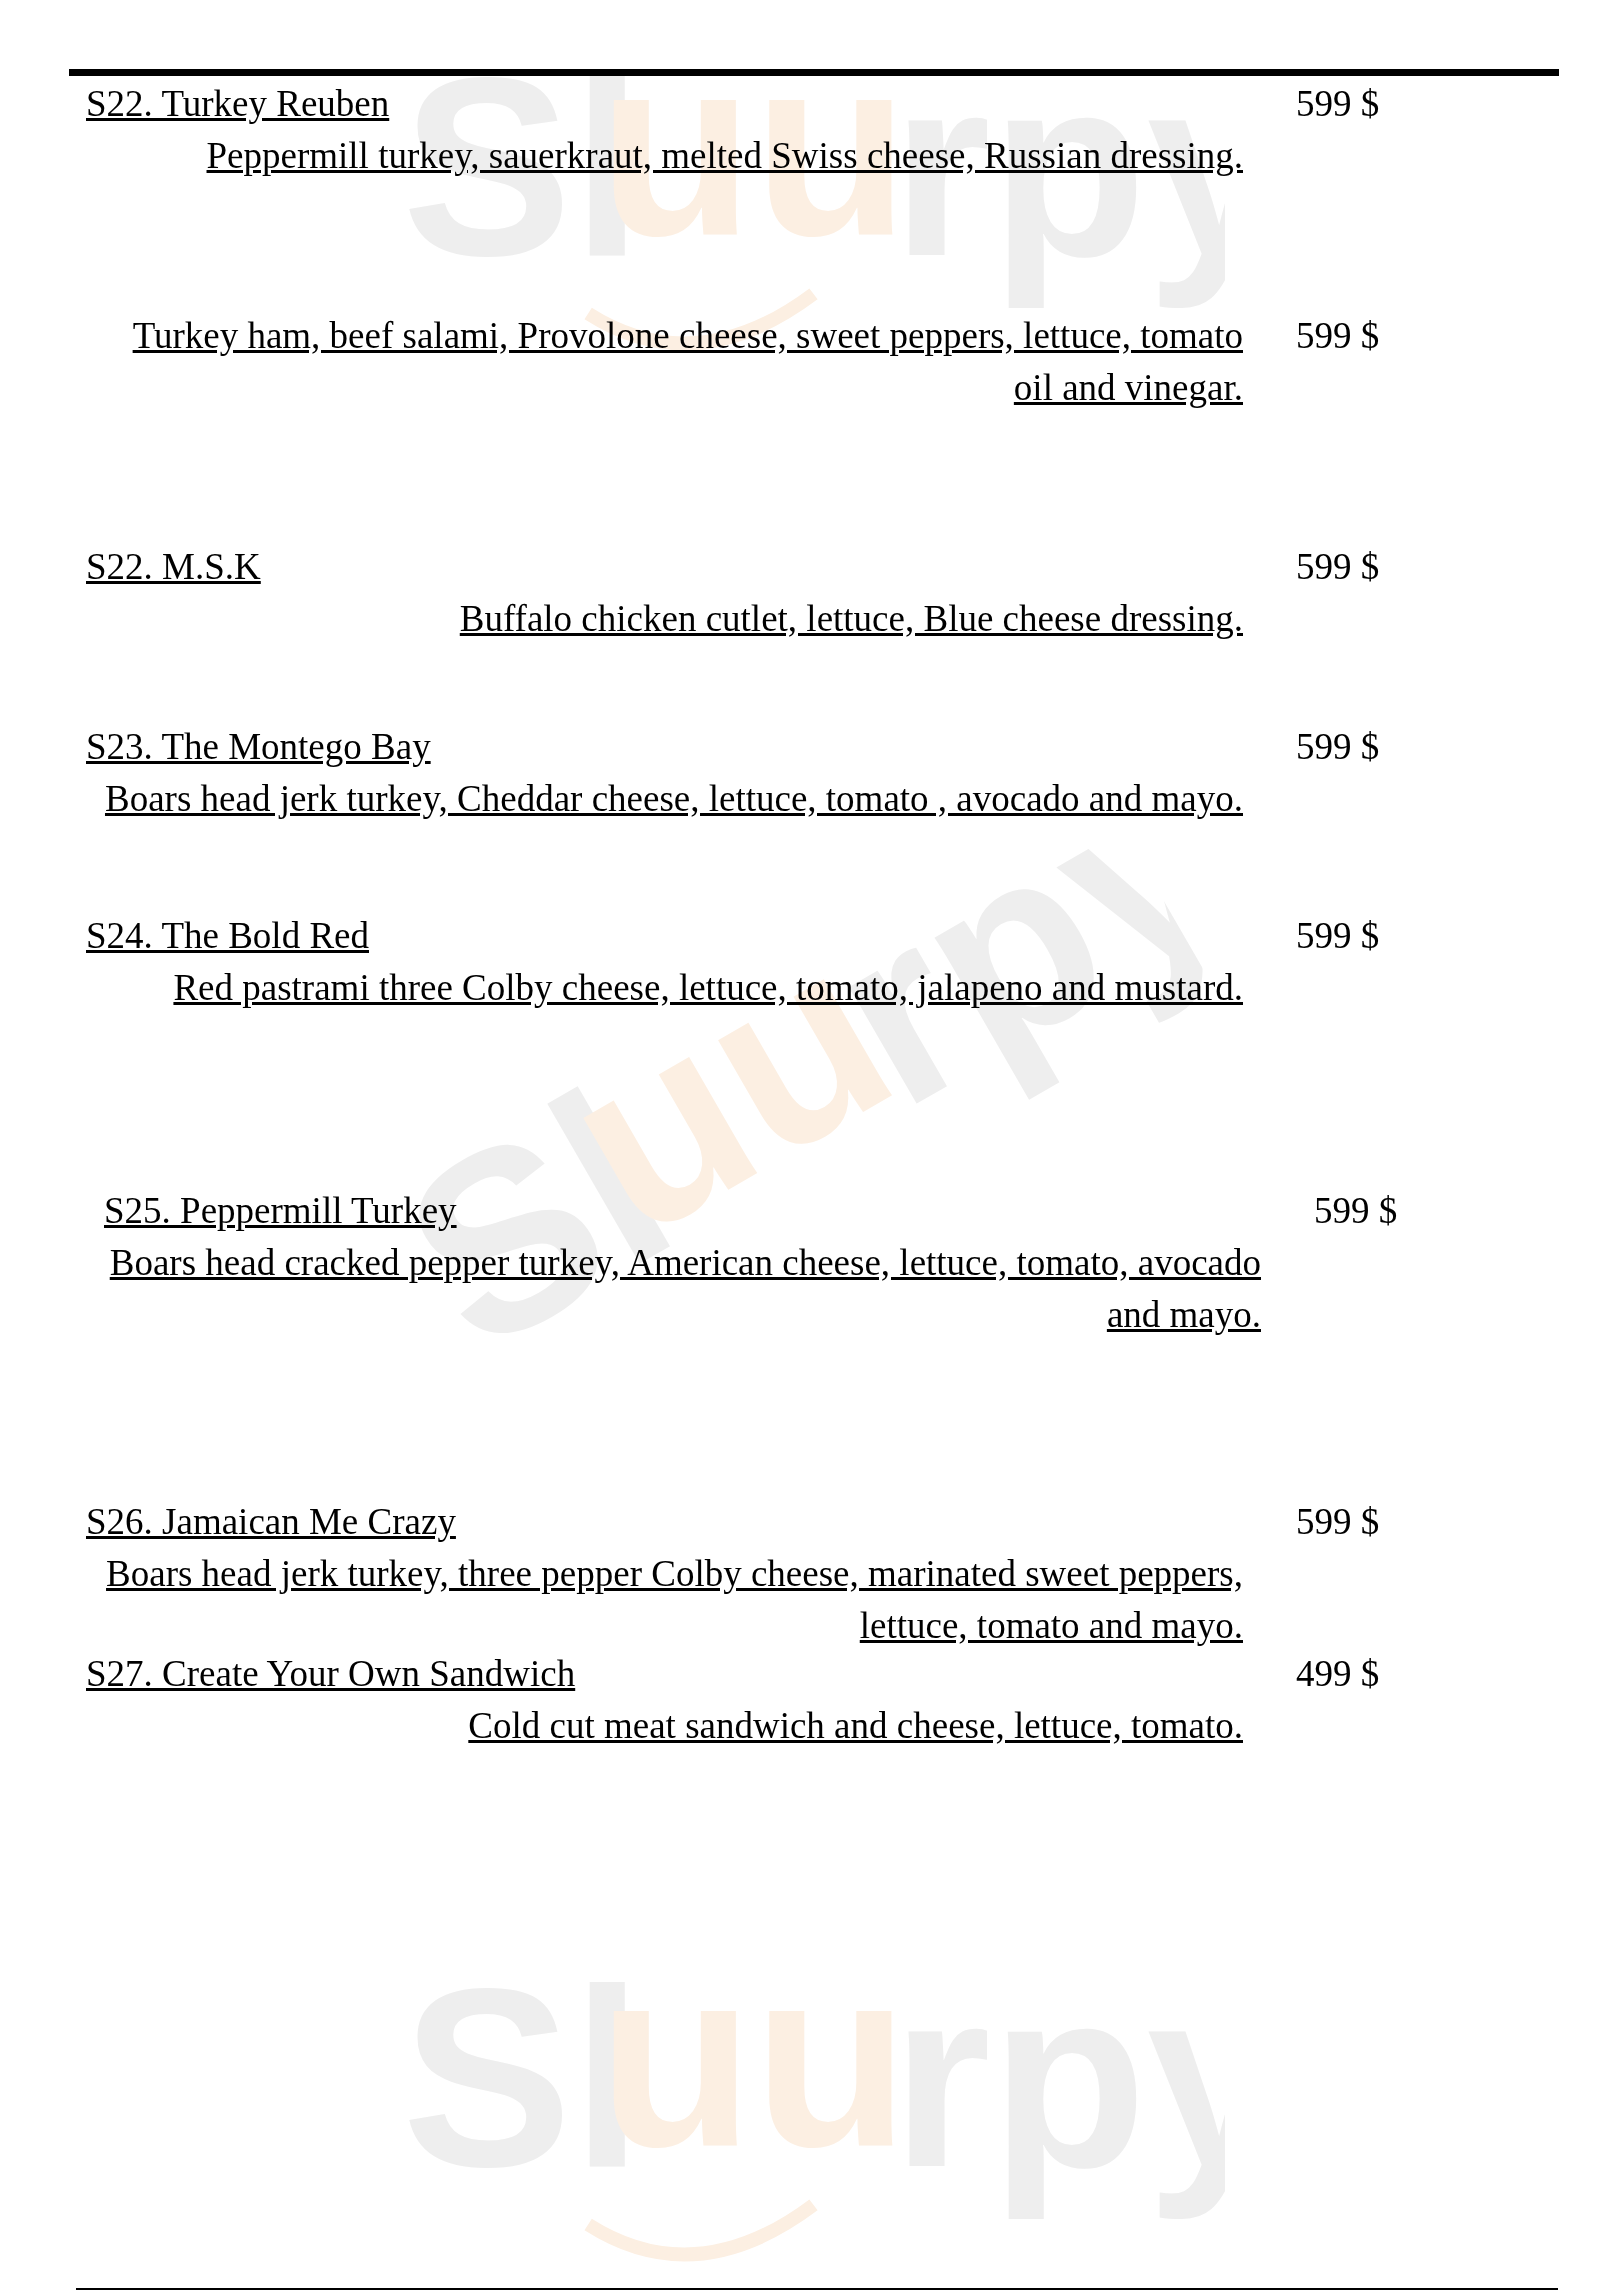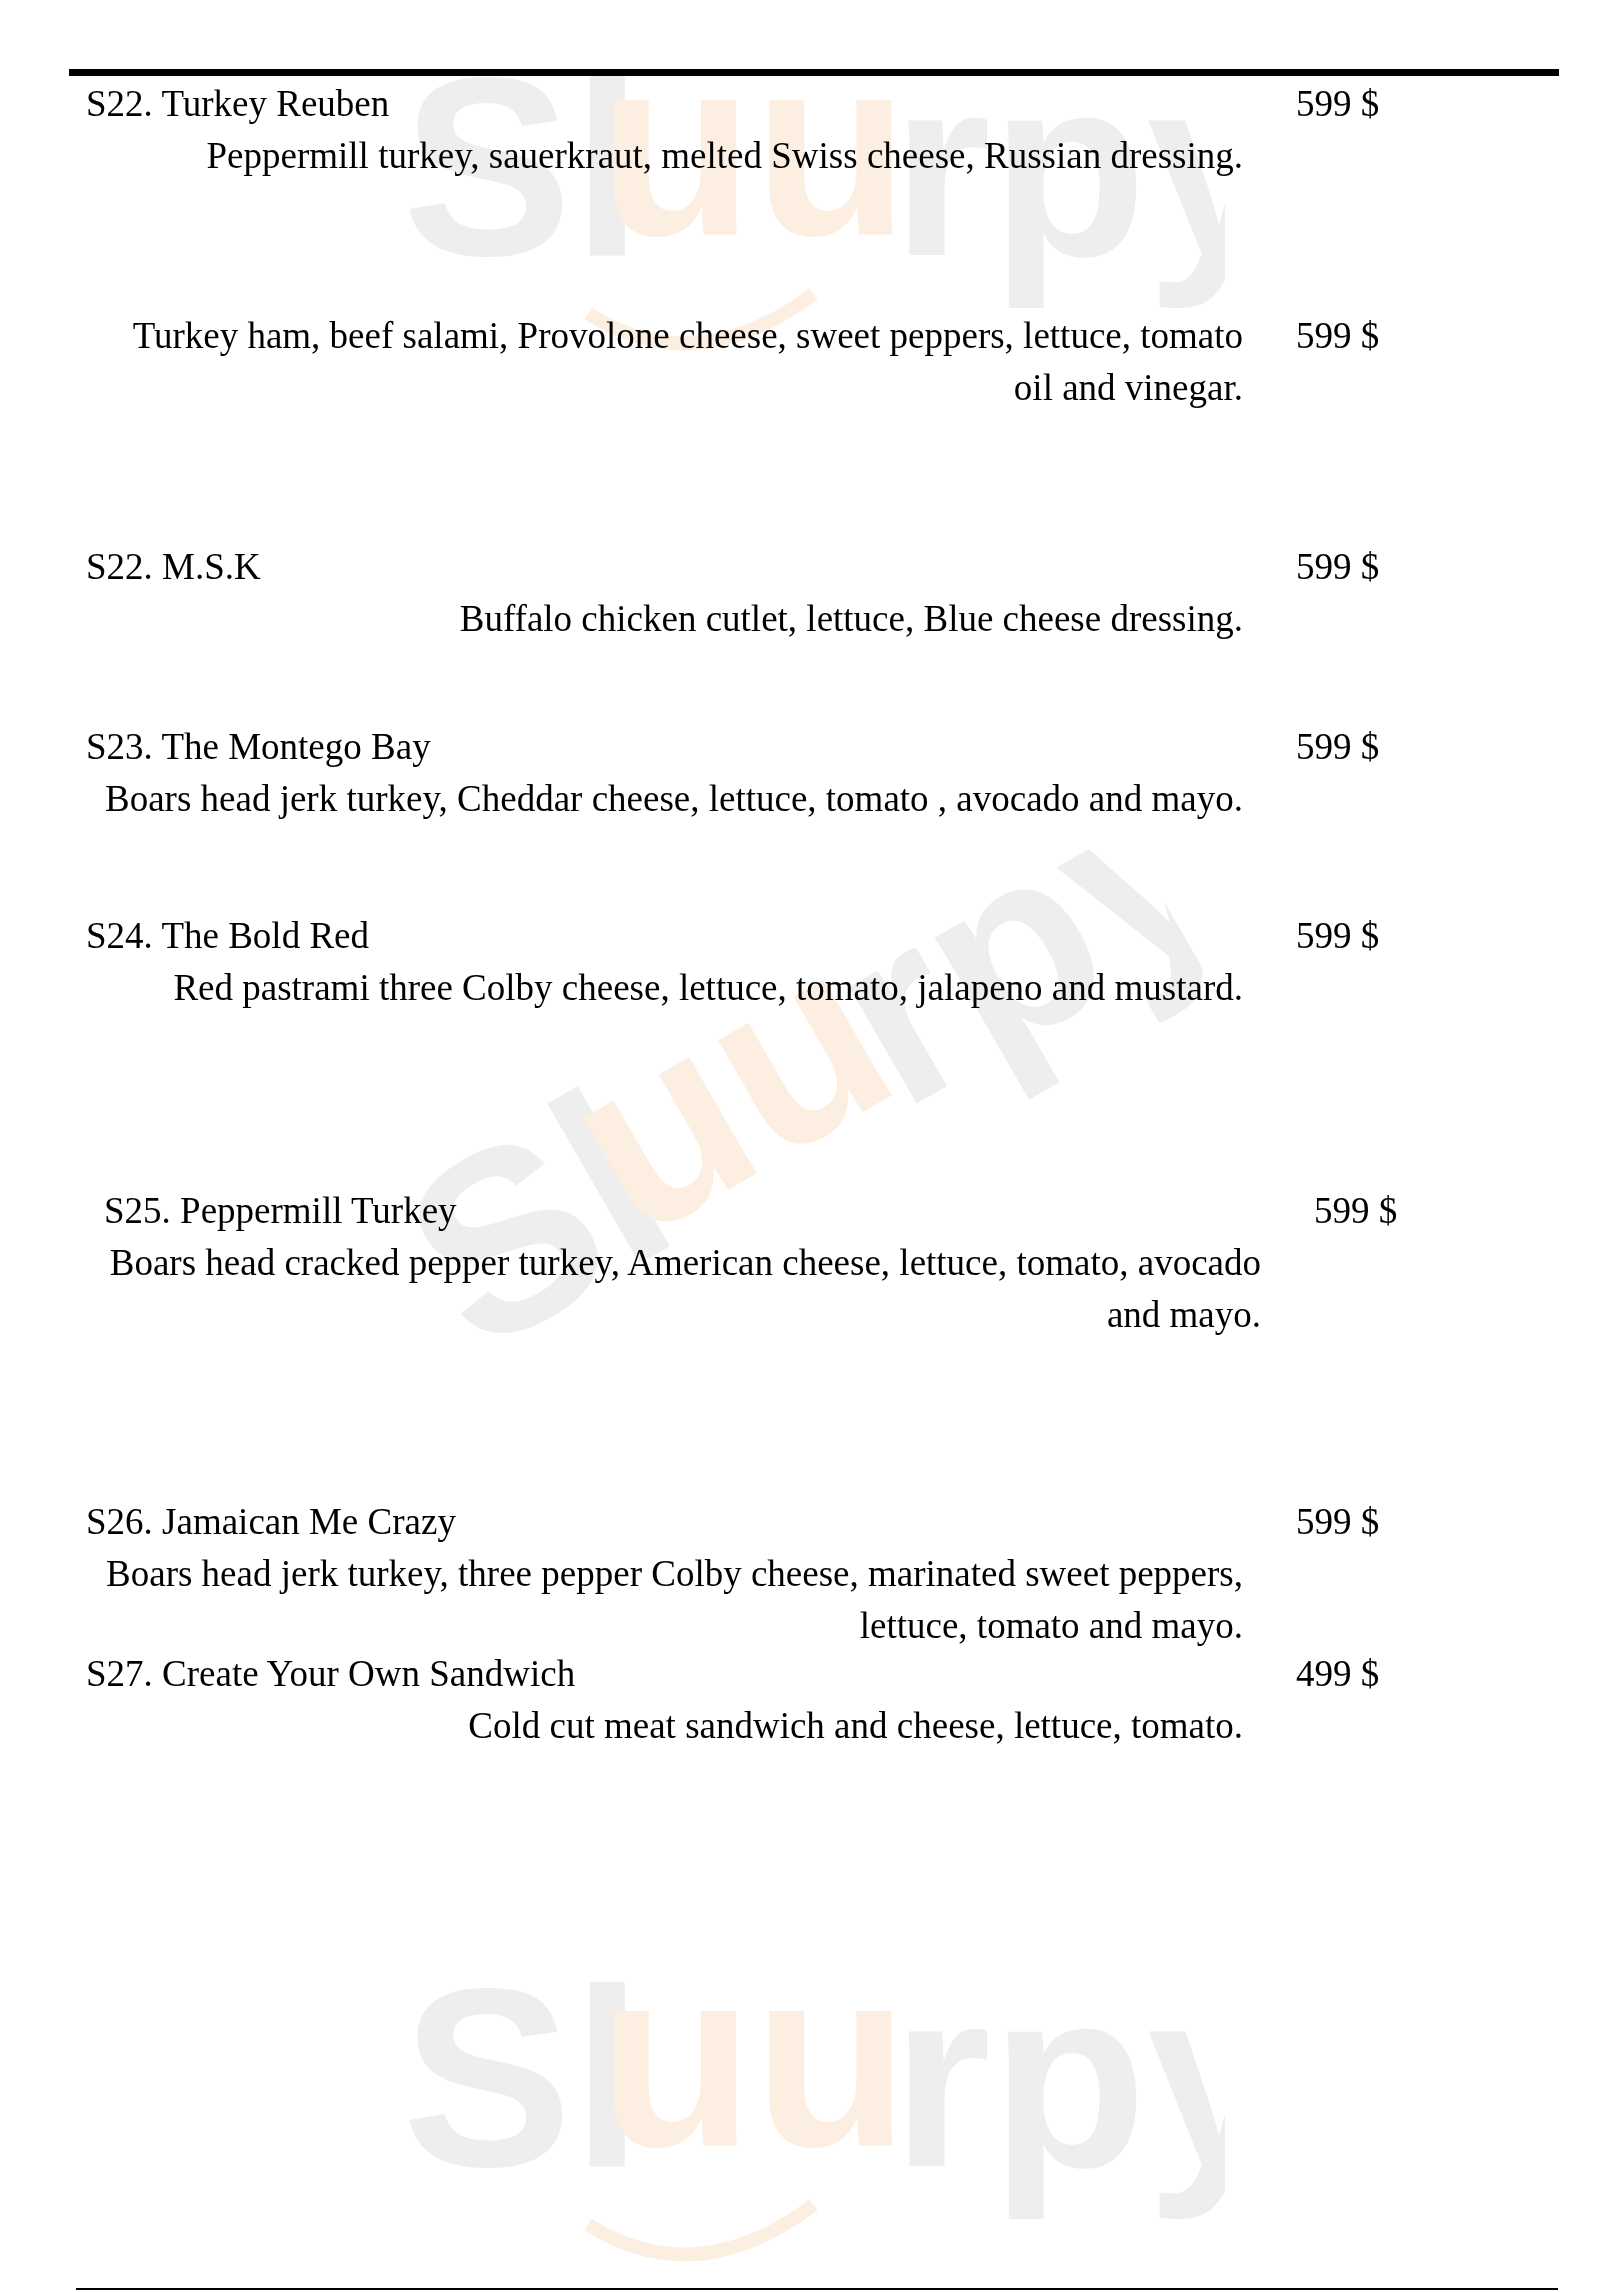--- a/index.html
+++ b/index.html
@@ -7,21 +7,21 @@
     width: 1621px; height: 2293px; position: relative; overflow: hidden;
     background: #ffffff;
     font-family: "Liberation Serif", "DejaVu Serif", serif;
     color: #000;
   }
   .top-rule { position: absolute; left: 69px; top: 69px; width: 1490px; height: 6.9px; background: #000; }
   .bottom-rule { position: absolute; left: 76px; top: 2288px; width: 1482px; height: 2px; background: #000; }
   .wm { position: absolute; left: 0; width: 1621px; height: 392px; pointer-events: none; }
   .wm svg { position: absolute; left: 402px; top: 0; }
   .item { position: absolute; left: 86px; width: 1470px; }
-  .item .title, .item .desc { font-size: 37px; line-height: 52px; }
+  .item .title, .item .desc { font-size: 37px; line-height: 52px; text-decoration: underline; }
   .item .title { display: block; white-space: nowrap; }
   .item .desc { display: block; width: 1157px; text-align: right; }
   .item .price { position: absolute; left: 1210px; top: 0; font-size: 37px; line-height: 52px; }
 </style>
 </head>
 <body>
 
 <div class="wm" style="top:39px;">
   <svg width="823" height="353" viewBox="0 0 840 360">
     <text x="0" y="220" font-family="Liberation Sans, sans-serif" font-weight="bold" font-size="260" fill="#eeeeee">Sl</text>

